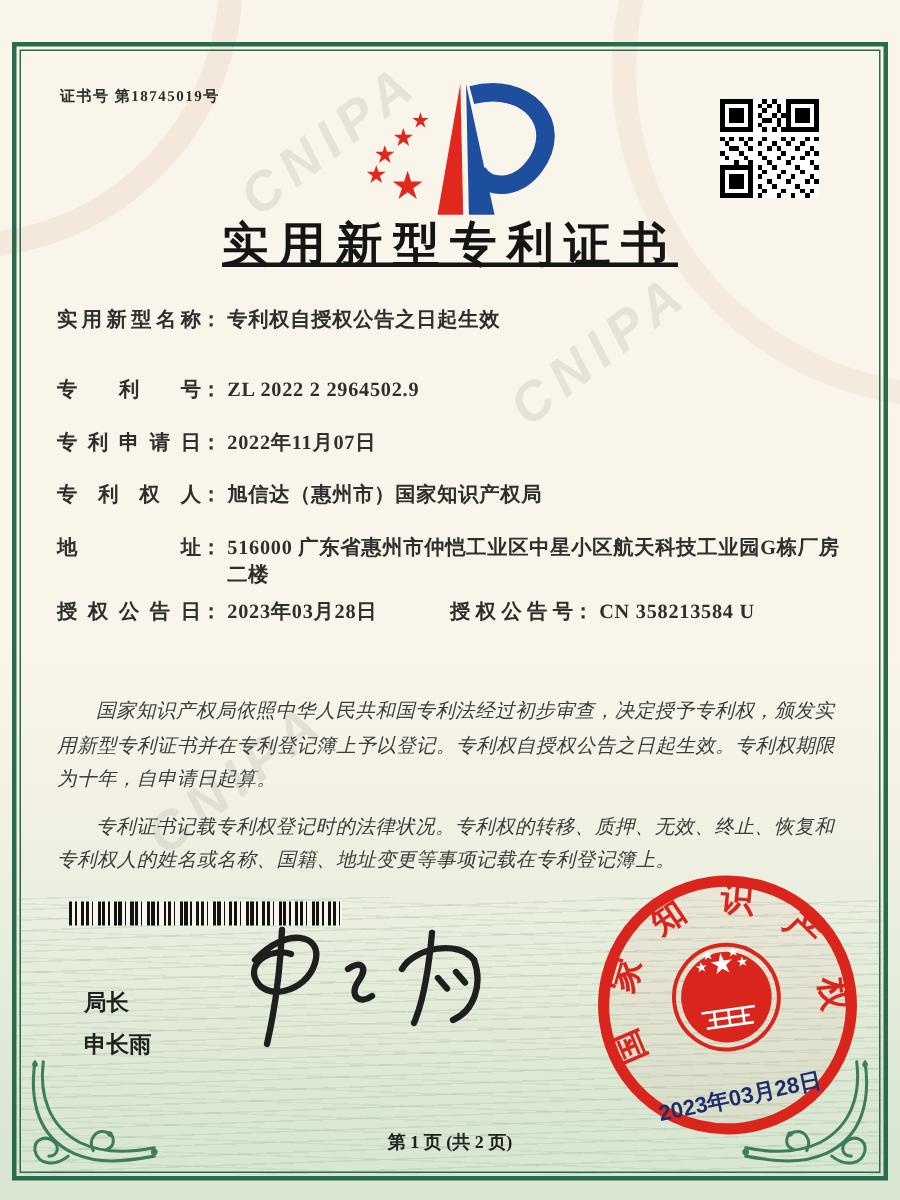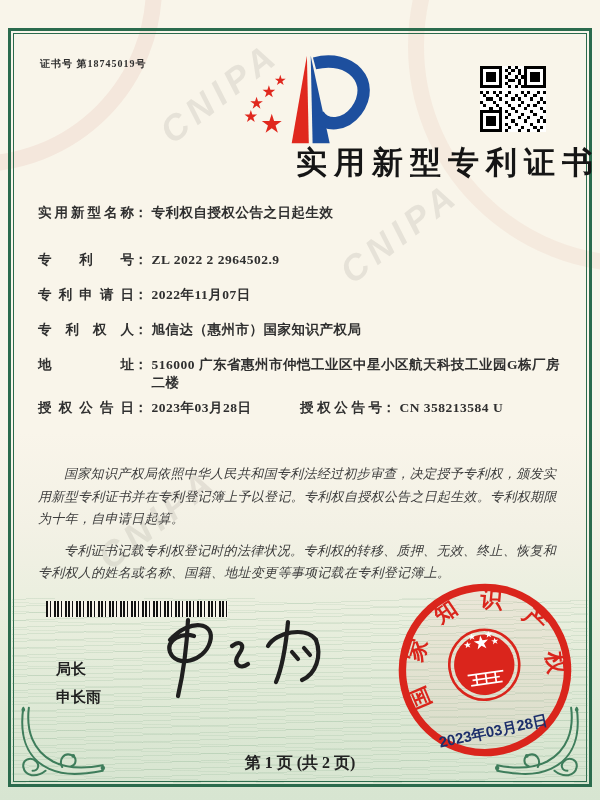--- a/index.html
+++ b/index.html
@@ -18,22 +18,22 @@
     background:
       repeating-linear-gradient(-2deg,rgba(96,150,110,.14) 0 1px,transparent 1px 7px),
       repeating-linear-gradient(2deg,rgba(96,150,110,.10) 0 1px,transparent 1px 9px);}
   
   .wm{position:absolute;font-family:"Liberation Sans",sans-serif;font-weight:700;font-style:italic;
     font-size:36px;letter-spacing:6px;color:rgba(120,115,104,.14);transform:rotate(-38deg);white-space:nowrap;}
   
   .certno{position:absolute;left:40px;top:57px;font-size:10px;color:#2e2e2e;font-weight:600;letter-spacing:1px;}
   .logo{position:absolute;left:225px;top:52px;}
   .qr{position:absolute;left:480px;top:66px;width:66px;height:66px;}
-  .title{position:absolute;left:0;right:0;top:142px;text-align:right;font-size:31px;font-weight:700;
-    letter-spacing:7px;color:#151515;}
+  .title{position:absolute;left:0;right:0;top:142px;text-align:center;font-size:31px;font-weight:700;
+    letter-spacing:7px;color:#151515;text-decoration:underline;}
   
   .content{position:absolute;left:38px;right:30px;top:204px;font-size:13.5px;font-weight:600;color:#2f2f2f;}
   .row{margin-bottom:17px;line-height:18px;}
   .row.first{margin-bottom:29px;}
   .row.addr{margin-bottom:7px;}
   .lbl{display:inline-block;width:96px;text-align:justify;text-align-last:justify;vertical-align:top;}
   .colon{display:inline-block;margin-right:4px;vertical-align:top;}
   .val{letter-spacing:.5px;}
   .val.wrap{display:inline-block;width:412px;vertical-align:top;}
   .cols{display:flex;}
@@ -45,21 +45,21 @@
   .paras p{margin:0 0 9px 0;text-indent:2em;letter-spacing:.3px;}
   
   .barcode{position:absolute;left:46px;top:601px;width:182px;height:16px;
     background:repeating-linear-gradient(90deg,#121212 0 2px,#f7f4ea 2px 4px,#121212 4px 5px,#f7f4ea 5px 8px,#121212 8px 10px,#f7f4ea 10px 11px);}
   
   .signer{position:absolute;left:56px;top:655px;font-size:15px;font-weight:700;color:#222;line-height:28px;}
   .signature{position:absolute;left:130px;top:612px;}
   
   .seal{position:absolute;left:395px;top:580px;transform:rotate(-8deg);}
   
-  .footer{position:absolute;left:0;right:0;top:753px;text-align:center;font-size:16px;color:#222;font-weight:600;}
+  .footer{position:absolute;left:0;right:0;top:753px;text-align:center;font-size:12px;color:#222;font-weight:600;}
   .corner{position:absolute;bottom:20px;}
   .corner.left{left:14px;}
   .corner.right{right:14px;transform:scaleX(-1);}
 </style>
 </head>
 <body>
 
 <div class="page">
 
   <div class="swoosh tl"></div>

